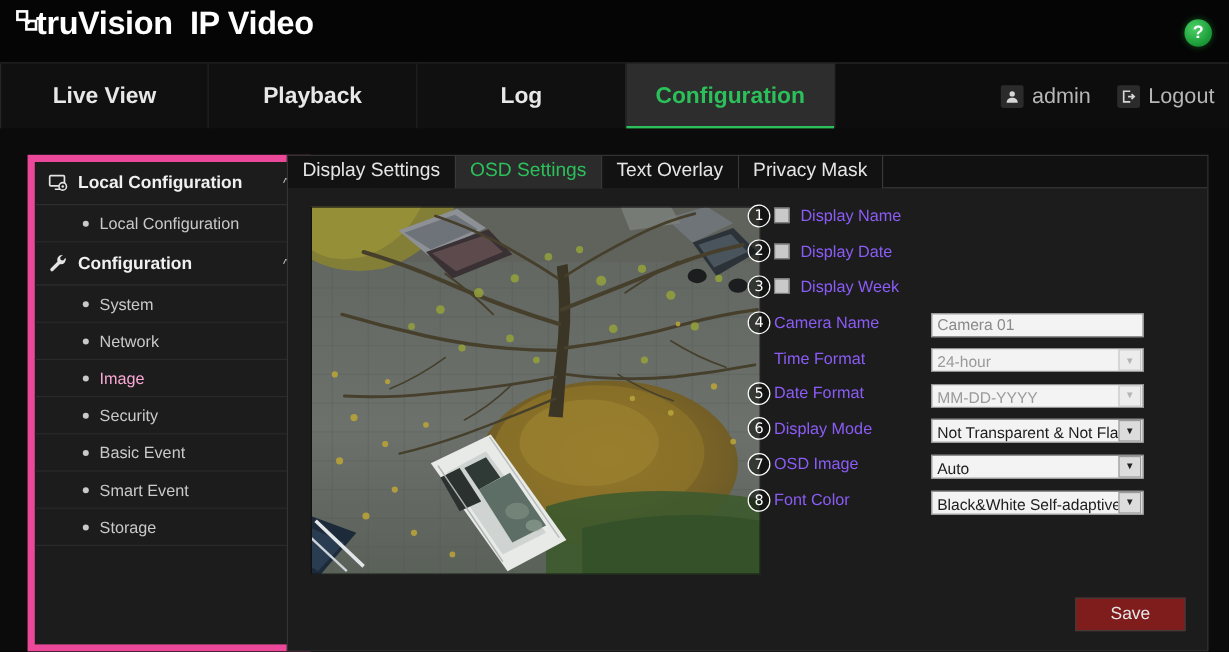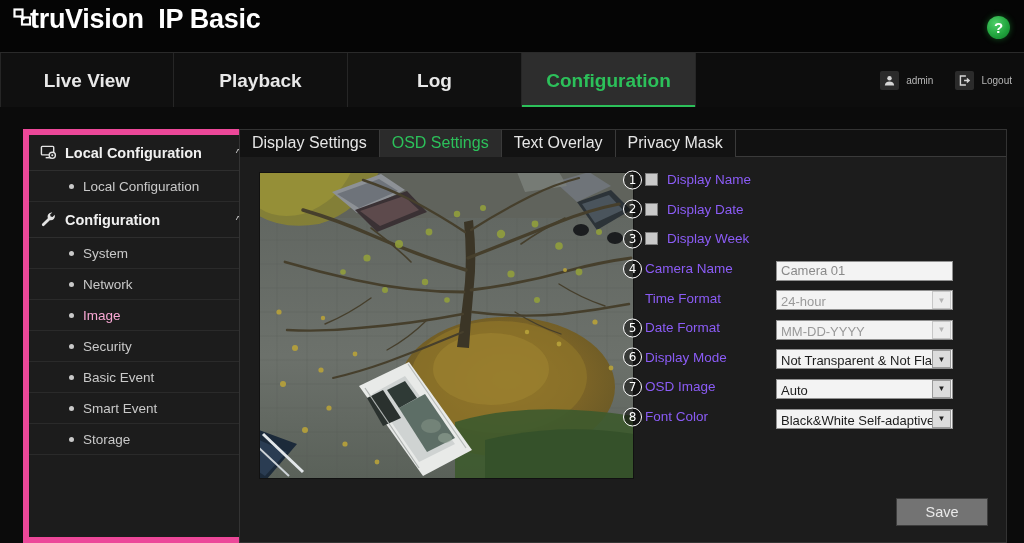--- a/index.html
+++ b/index.html
@@ -54,21 +54,21 @@
   .user-area {
     position: absolute; right: 12px; top: 0; height: 55px;
     display: flex; align-items: center; gap: 22px;
   }
   .user-chunk { display: flex; align-items: center; gap: 7px; cursor: pointer; }
   .user-chunk .glyph {
     width: 19px; height: 19px; background: #2b2b2b; border-radius: 2px;
     display: flex; align-items: center; justify-content: center;
     font-size: 12px; color: #d6d6d6; line-height: 1;
   }
-  .user-chunk .txt { font-size: 10px; color: #b6b6b6; }
+  .user-chunk .txt { font-size: 18px; color: #b6b6b6; }
 
   
   .body-wrap {
     position: absolute; left: 0; top: 107px; width: 1024px; height: 436px;
     background: #0b0b0b;
   }
 
   
   .sidebar {
     position: absolute; left: 23px; top: 22px; width: 236px; height: 414px;
@@ -155,39 +155,39 @@
     width: 19px; height: 18px; margin-right: 1px; background: #dcdcdc;
     border: 1px solid #9a9a9a; display: flex; align-items: center; justify-content: center;
     font-size: 8px; color: #222;
   }
   .sel.disabled .selval { color: #9a9a9a; }
   .sel.disabled .arrow { background: #ececec; color: #b4b4b4; border-color: #c7c7c7; }
 
   
   .save-btn {
     position: absolute; right: 18px; bottom: 17px; width: 92px; height: 28px;
-    background: #737373; border: 1px solid #3d3d3d; color: #e9e9e9;
+    background: #7f1d1d; border: 1px solid #3d3d3d; color: #e9e9e9;
     font-size: 14.5px; line-height: 26px; text-align: center; cursor: pointer;
   }
 </style>
 </head>
 <body>
 
 <div id="app">
 
   <div class="header">
     <div class="brand">
       <span class="brand-logo">
         <svg viewBox="0 0 22 22" width="22" height="22">
           <rect x="2.5" y="1.5" width="8" height="7" fill="none" stroke="#fff" stroke-width="2.2"></rect>
           <rect x="10" y="9.5" width="8" height="7" fill="none" stroke="#fff" stroke-width="2.2"></rect>
           <path d="M8 8 L12.5 11.5" stroke="#fff" stroke-width="2.2" fill="none"></path>
         </svg>
       </span>
-      <span class="brand-text"><span class="lite">truVision</span>&nbsp; <span>IP Basic</span></span>
+      <span class="brand-text"><span class="lite">truVision</span>&nbsp; <span>IP Video</span></span>
     </div>
     <div class="help-icon">?</div>
   </div>
 
   <div class="navbar">
     <div class="nav-tabs">
       <div class="nav-tab">Live View</div>
       <div class="nav-tab">Playback</div>
       <div class="nav-tab">Log</div>
       <div class="nav-tab active">Configuration</div>

